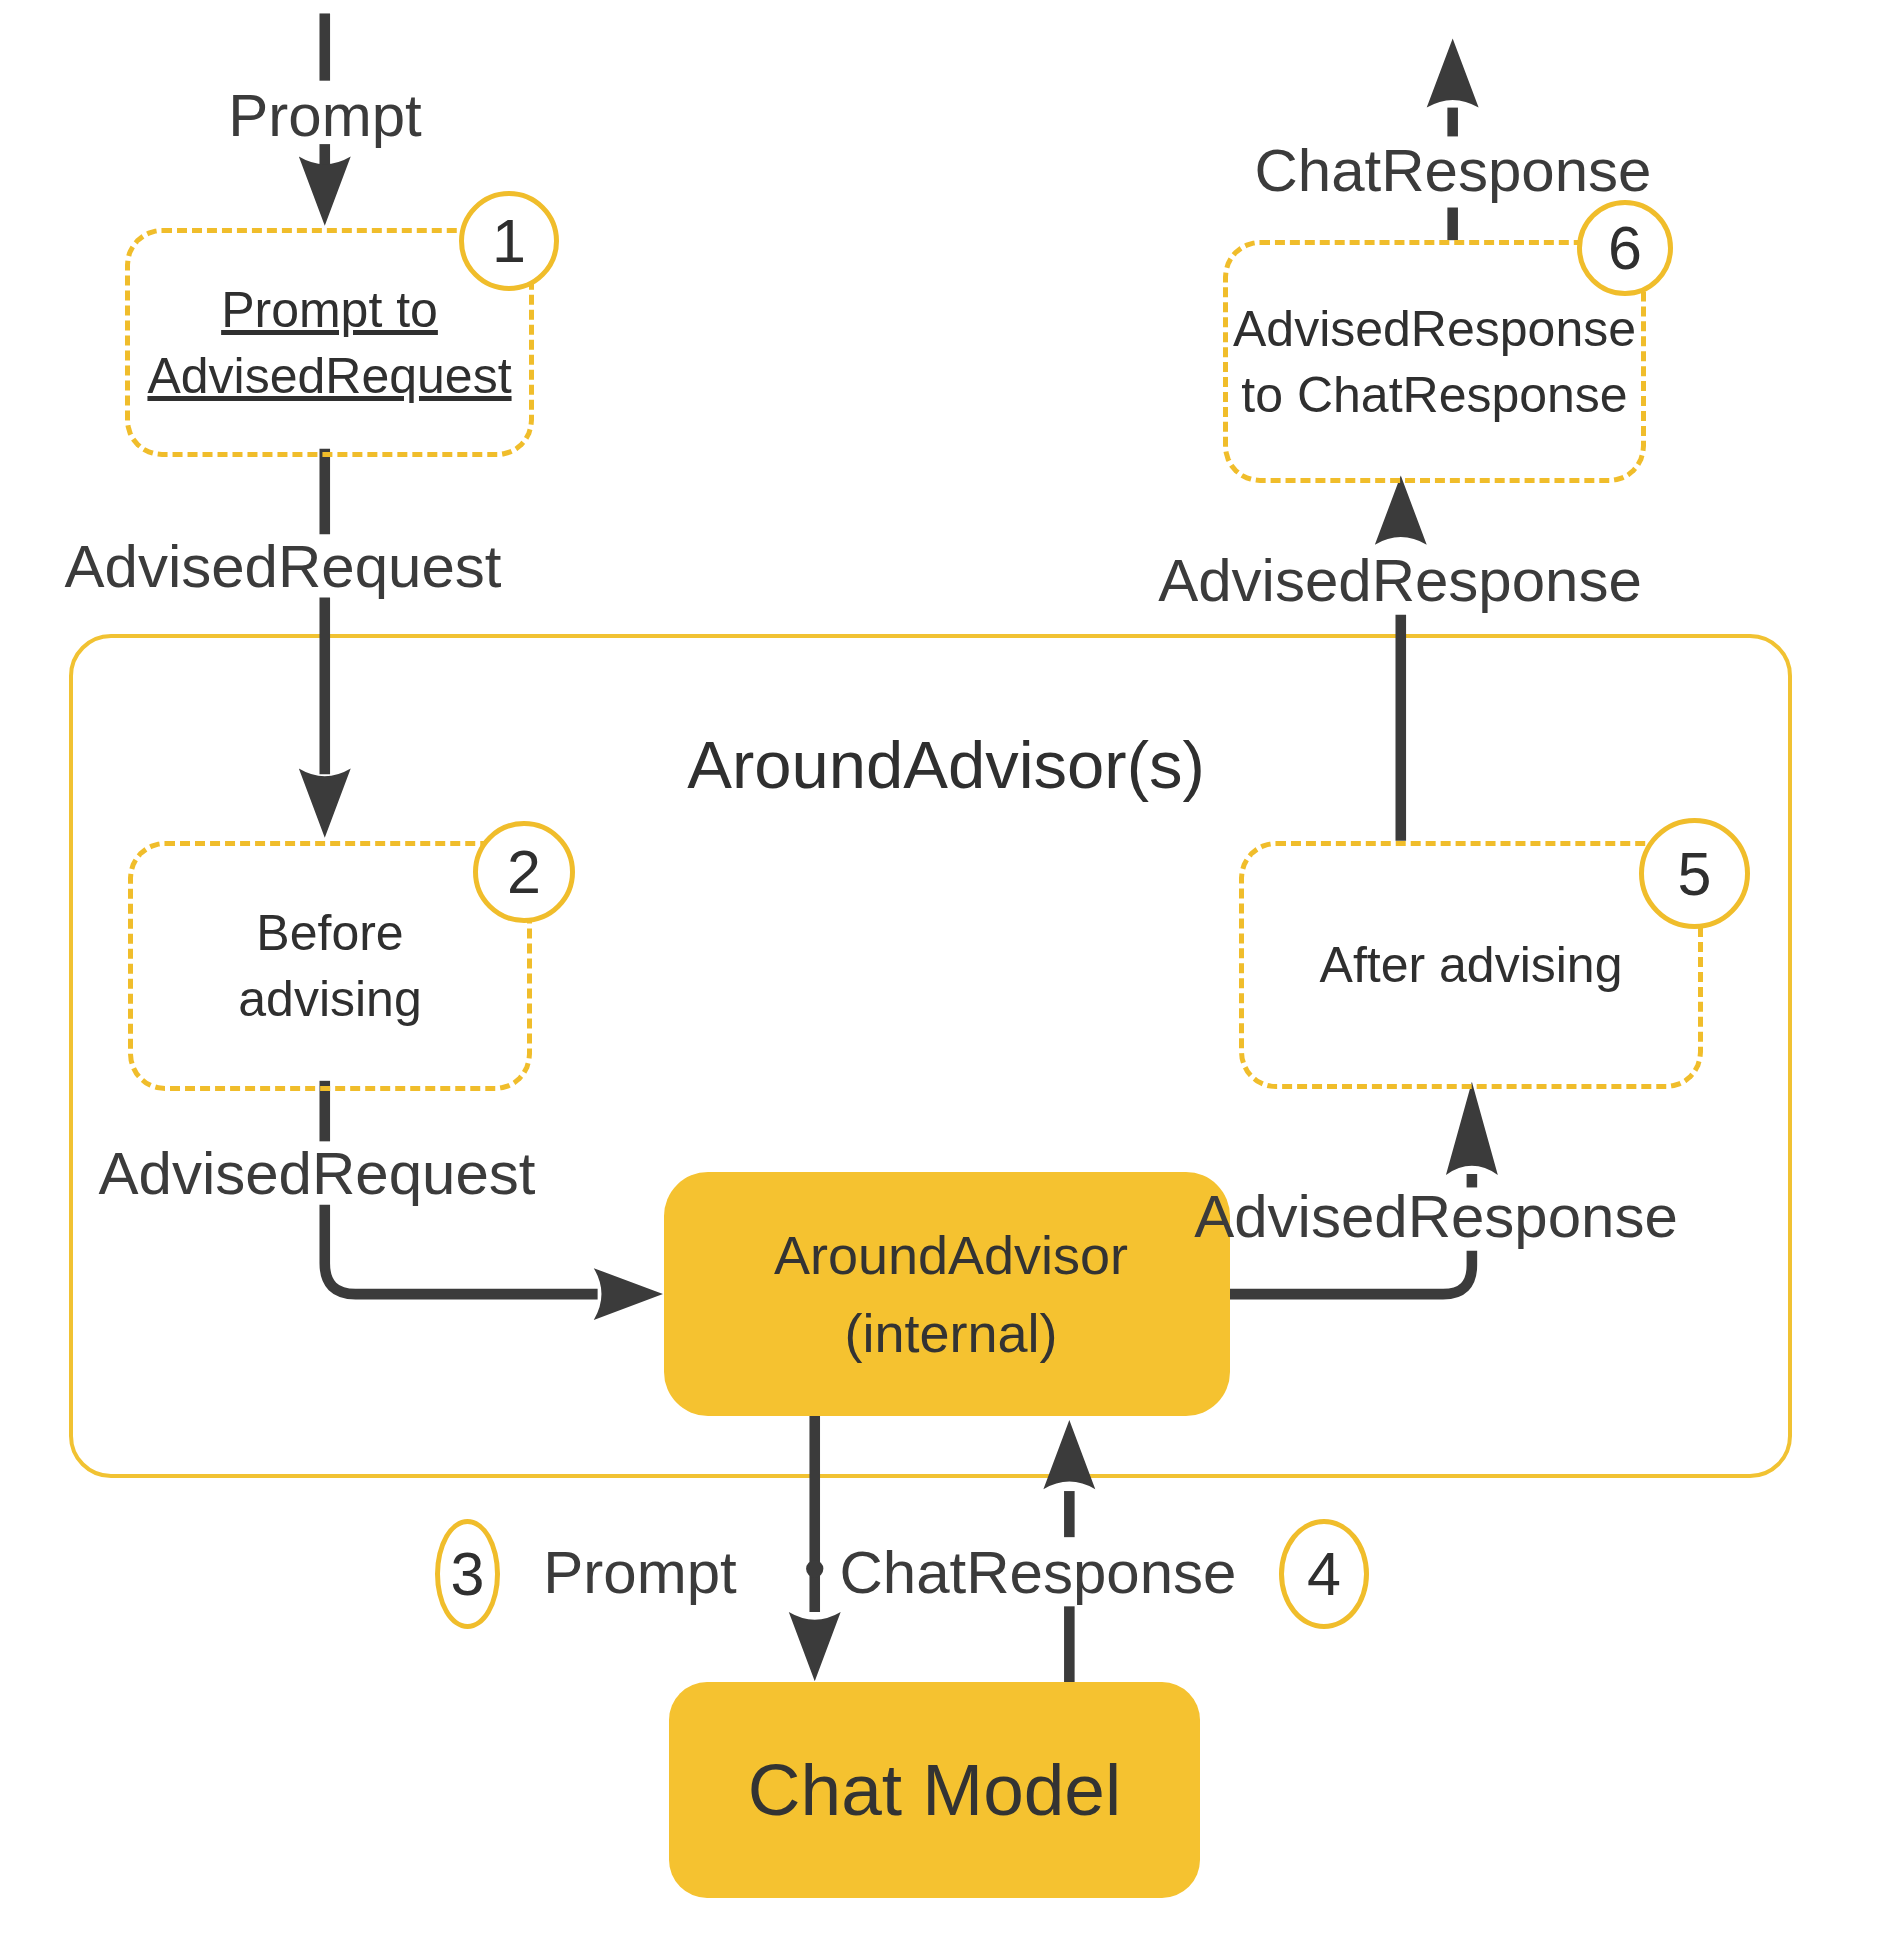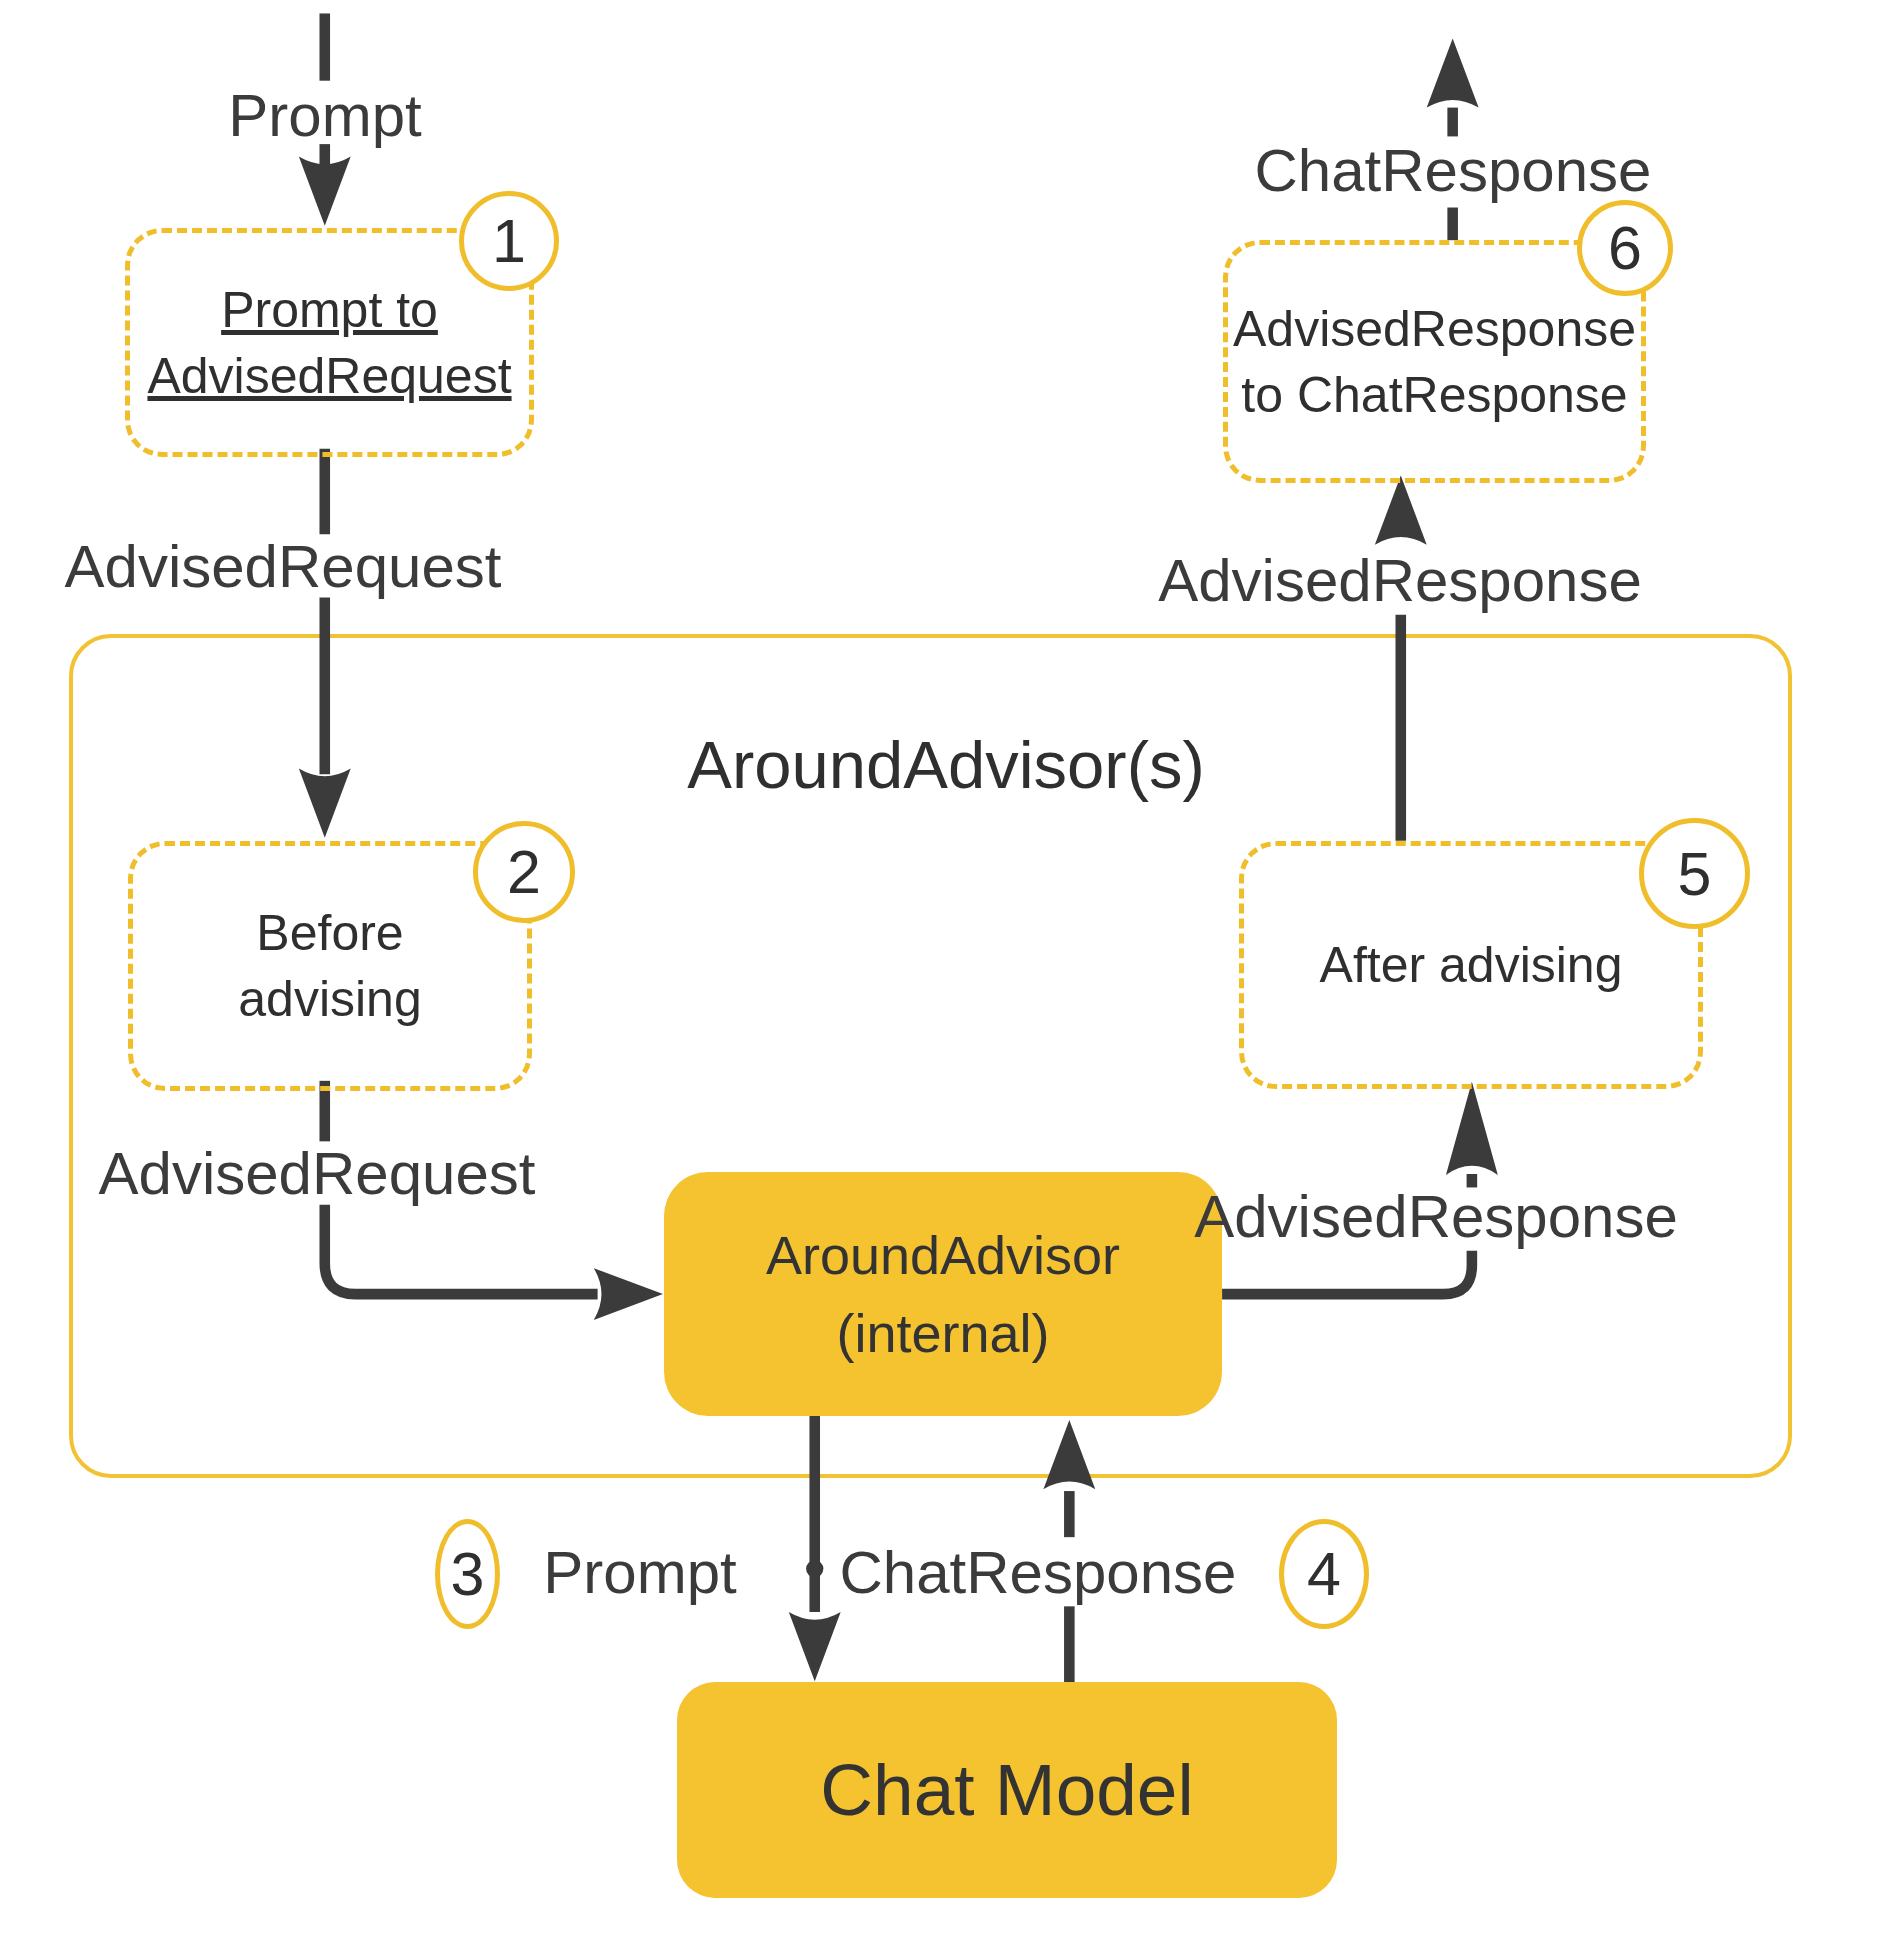--- a/index.html
+++ b/index.html
@@ -120,26 +120,26 @@
     <div>After advising</div>
   </div>
   <div class="badge" style="left:1639px;top:818px;width:111px;height:111px;">5</div>
 
   <div class="dashed-box" style="left:1223px;top:240px;width:413px;height:233px;">
     <div>AdvisedResponse</div>
     <div>to ChatResponse</div>
   </div>
   <div class="badge" style="left:1577px;top:200px;width:96px;height:96px;">6</div>
 
-  <div class="solid-box" style="left:664px;top:1172px;width:558px;height:244px;">
+  <div class="solid-box" style="left:664px;top:1172px;width:558px;height:244px;padding-left:8px;">
     <div>AroundAdvisor</div>
     <div>(internal)</div>
   </div>
 
-  <div class="solid-box" style="left:669px;top:1682px;width:660px;height:216px;border-radius:38px;font-size:73px;margin-left:8px;">
+  <div class="solid-box" style="left:669px;top:1682px;width:531px;height:216px;border-radius:38px;font-size:73px;">
     <div>Chat Model</div>
   </div>
 
   <div class="badge" style="left:435px;top:1519px;width:65px;height:110px;border-radius:50%;">3</div>
   <div class="badge" style="left:1279px;top:1519px;width:90px;height:110px;border-radius:50%;">4</div>
 
   <div class="edge-label" style="left:325px;top:115px;">Prompt</div>
   <div class="edge-label" style="left:283px;top:566px;">AdvisedRequest</div>
   <div class="edge-label" style="left:317px;top:1173px;">AdvisedRequest</div>
   <div class="edge-label" style="left:1436px;top:1216px;">AdvisedResponse</div>

